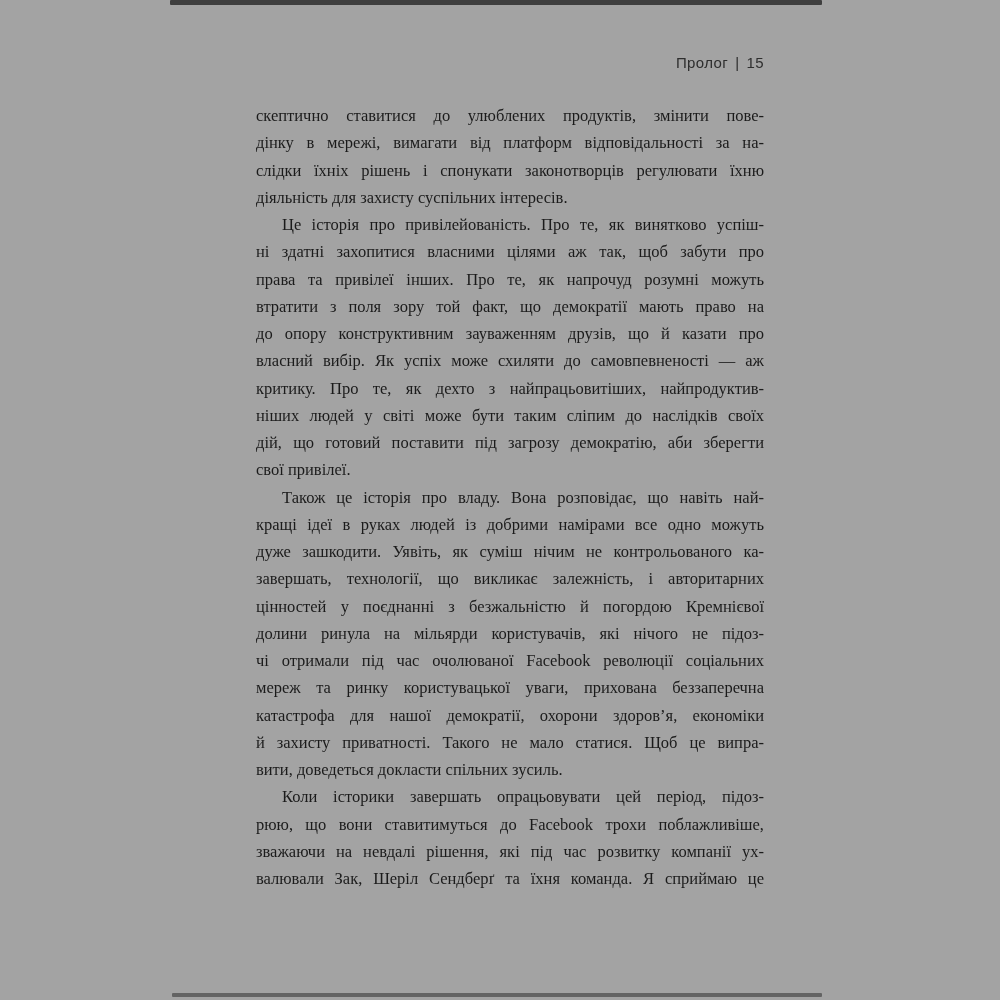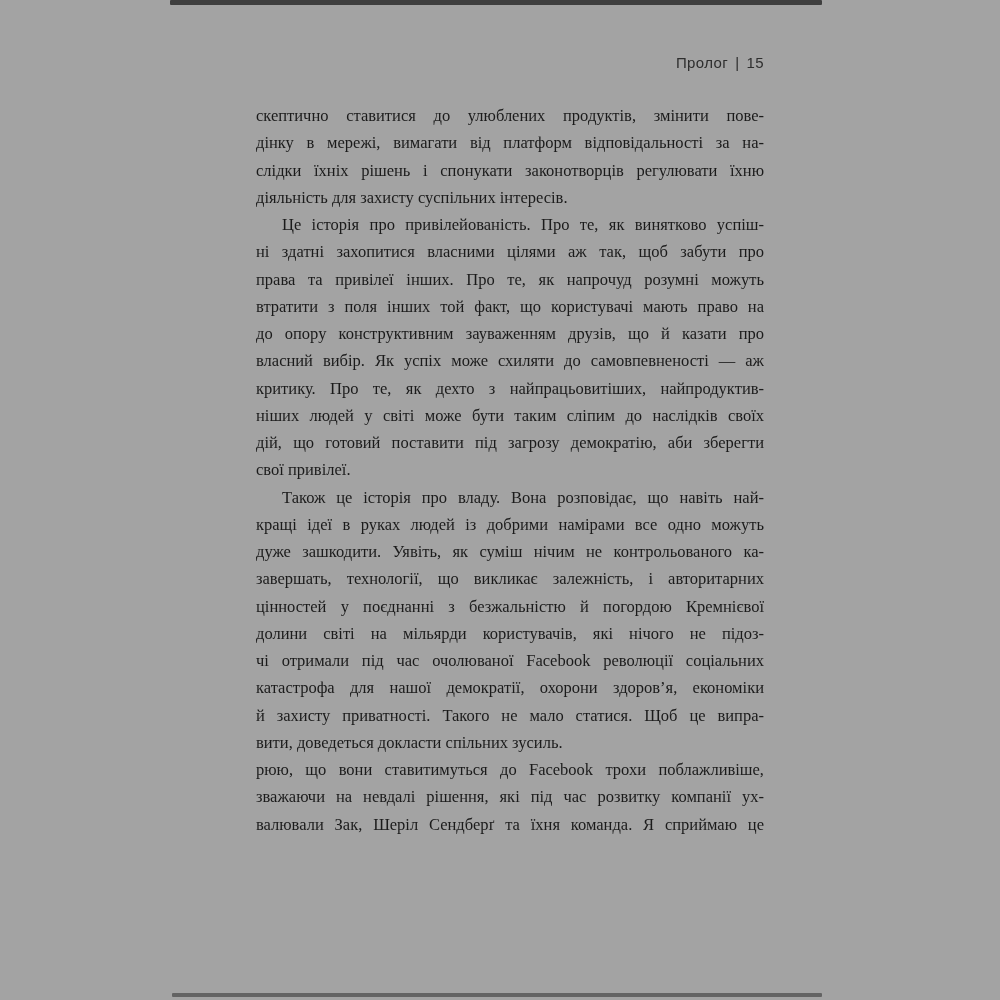--- a/index.html
+++ b/index.html
@@ -82,37 +82,39 @@
   </div>
 
   <div class="text-block" style="color: rgb(27, 27, 27);">
       <div class="line">скептично ставитися до улюблених продуктів, змінити пове-</div>
       <div class="line">дінку в мережі, вимагати від платформ відповідальності за на-</div>
       <div class="line">слідки їхніх рішень і спонукати законотворців регулювати їхню</div>
       <div class="line lastline">діяльність для захисту суспільних інтересів.</div>
       <div class="line indent">Це історія про привілейованість. Про те, як винятково успіш-</div>
       <div class="line">ні здатні захопитися власними цілями аж так, щоб забути про</div>
       <div class="line">права та привілеї інших. Про те, як напрочуд розумні можуть</div>
-      <div class="line">втратити з поля інших той факт, що користувачі мають право на</div>
+      <div class="line">втратити з поля зору той факт, що демократії мають право на</div>
       <div class="line">до опору конструктивним зауваженням друзів, що й казати про</div>
       <div class="line">власний вибір. Як успіх може схиляти до самовпевненості — аж</div>
       <div class="line">критику. Про те, як дехто з найпрацьовитіших, найпродуктив-</div>
       <div class="line">ніших людей у світі може бути таким сліпим до наслідків своїх</div>
       <div class="line">дій, що готовий поставити під загрозу демократію, аби зберегти</div>
       <div class="line lastline">свої привілеї.</div>
       <div class="line indent">Також це історія про владу. Вона розповідає, що навіть най-</div>
       <div class="line">кращі ідеї в руках людей із добрими намірами все одно можуть</div>
       <div class="line">дуже зашкодити. Уявіть, як суміш нічим не контрольованого ка-</div>
       <div class="line">завершать, технології, що викликає залежність, і авторитарних</div>
       <div class="line">цінностей у поєднанні з безжальністю й погордою Кремнієвої</div>
-      <div class="line">долини світі на мільярди користувачів, які нічого не підоз-</div>
+      <div class="line">долини ринула на мільярди користувачів, які нічого не підоз-</div>
       <div class="line">чі отримали під час очолюваної Facebook революції соціальних</div>
+      <div class="line">мереж та ринку користувацької уваги, прихована беззаперечна</div>
       <div class="line">катастрофа для нашої демократії, охорони здоров’я, економіки</div>
       <div class="line">й захисту приватності. Такого не мало статися. Щоб це випра-</div>
       <div class="line lastline">вити, доведеться докласти спільних зусиль.</div>
+      <div class="line indent">Коли історики завершать опрацьовувати цей період, підоз-</div>
       <div class="line">рюю, що вони ставитимуться до Facebook трохи поблажливіше,</div>
       <div class="line">зважаючи на невдалі рішення, які під час розвитку компанії ух-</div>
       <div class="line">валювали Зак, Шеріл Сендберґ та їхня команда. Я сприймаю це</div>
     </div>
 
   <div class="edge-bar bottom" style="background: rgb(99, 99, 99);"></div>
 
 </div>
 
 </body></html>

